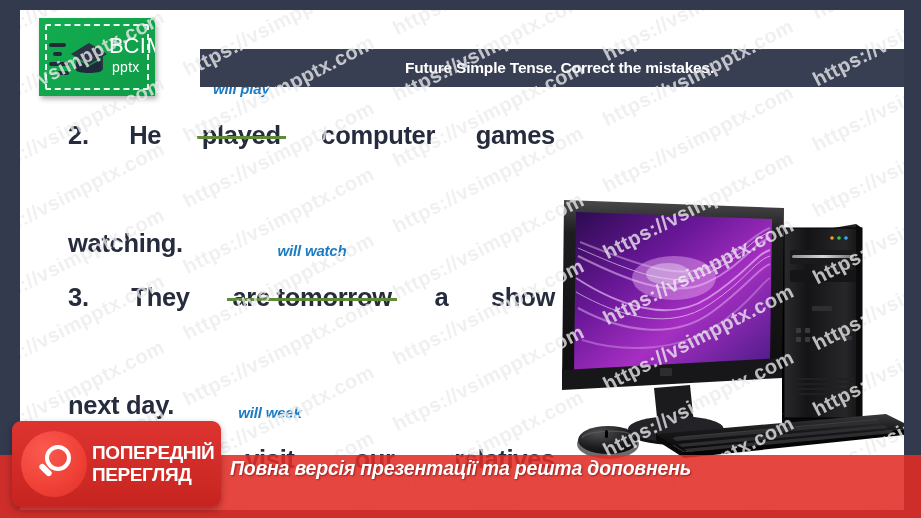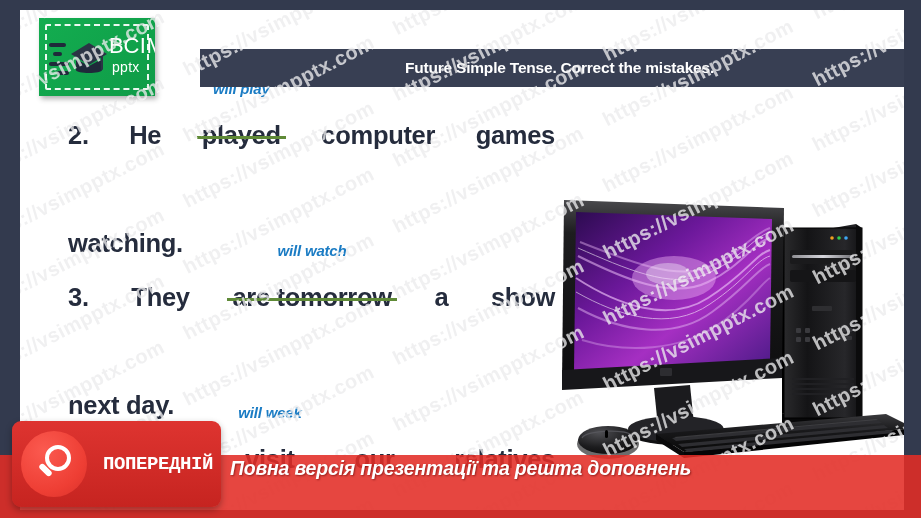--- a/index.html
+++ b/index.html
@@ -228,23 +228,22 @@
     border-radius: 50%;
     background: #f4463c;
     background: radial-gradient(circle at 35% 30%, #fb5a50 0%, #ee3e34 65%, #d8302a 100%);
     display: flex;
     align-items: center;
     justify-content: center;
   }
   #preview-badge .glass svg { display: block; }
   #preview-badge .labels {
     flex: 1 1 auto;
-    padding-left: 16px;
+    padding-left: 5px;
     padding-right: 6px;
-    font-family: Liberation Mono, monospace;
   }
   #preview-badge .labels div {
     color: #ffffff;
     font-size: 19px;
     font-weight: bold;
     line-height: 22px;
     letter-spacing: -0.4px;
     white-space: nowrap;
   }
 </style>
@@ -471,16 +470,17 @@
 
   <div id="preview-badge">
     <div class="glass">
       <svg width="46" height="46" viewBox="0 0 46 46" xmlns="http://www.w3.org/2000/svg">
         <circle cx="27" cy="17" r="11" fill="none" stroke="#ffffff" stroke-width="4"></circle>
         <rect x="7" y="26" width="15" height="6" rx="3" transform="rotate(45 14.5 29)" fill="#ffffff"></rect>
       </svg>
     </div>
     <div class="labels">
       <div>ПОПЕРЕДНІЙ</div>
+      <div>ПЕРЕГЛЯД</div>
     </div>
   </div>
 
 </div>
 
 </body></html>

